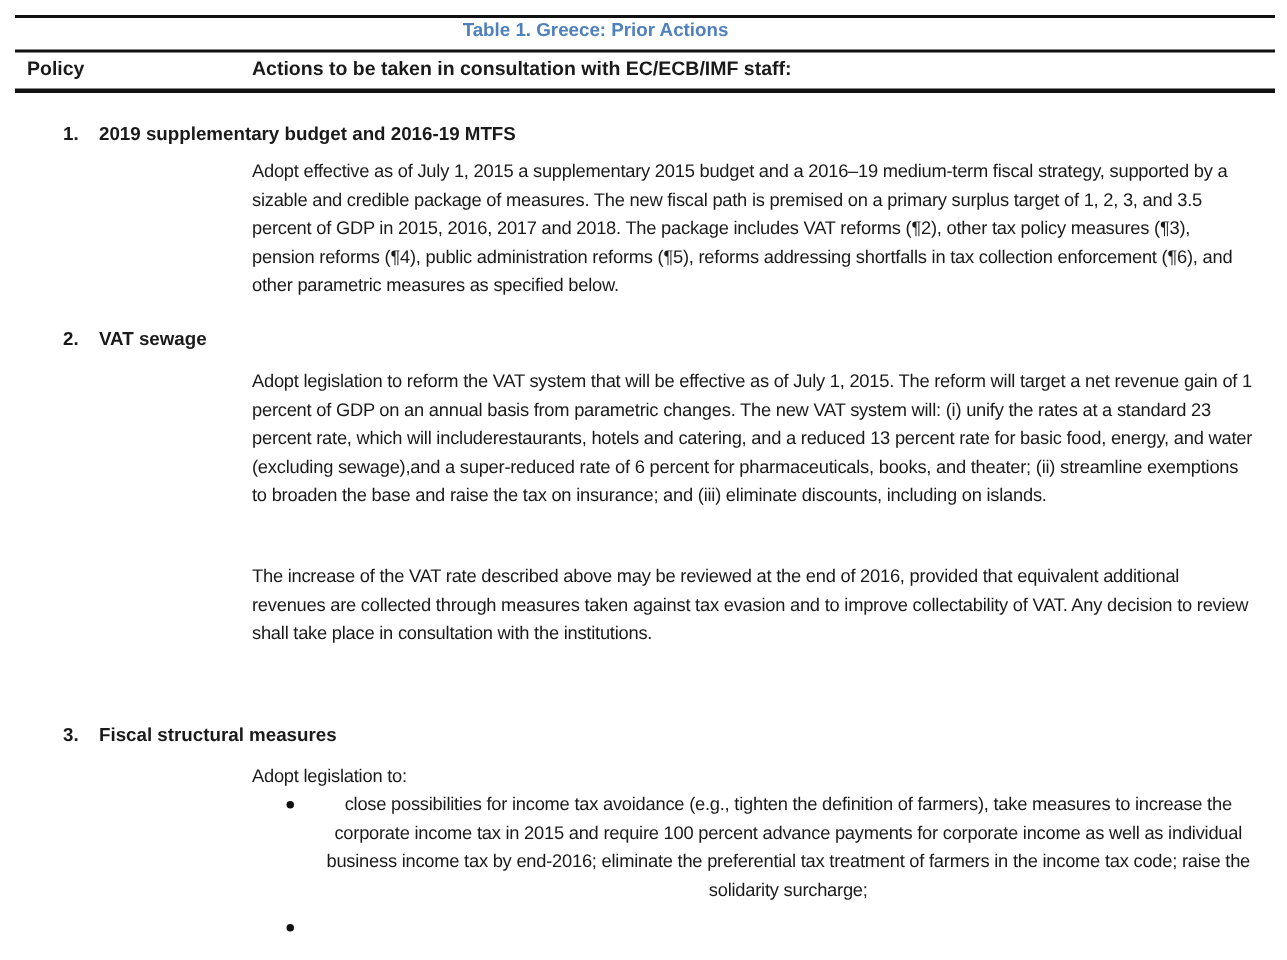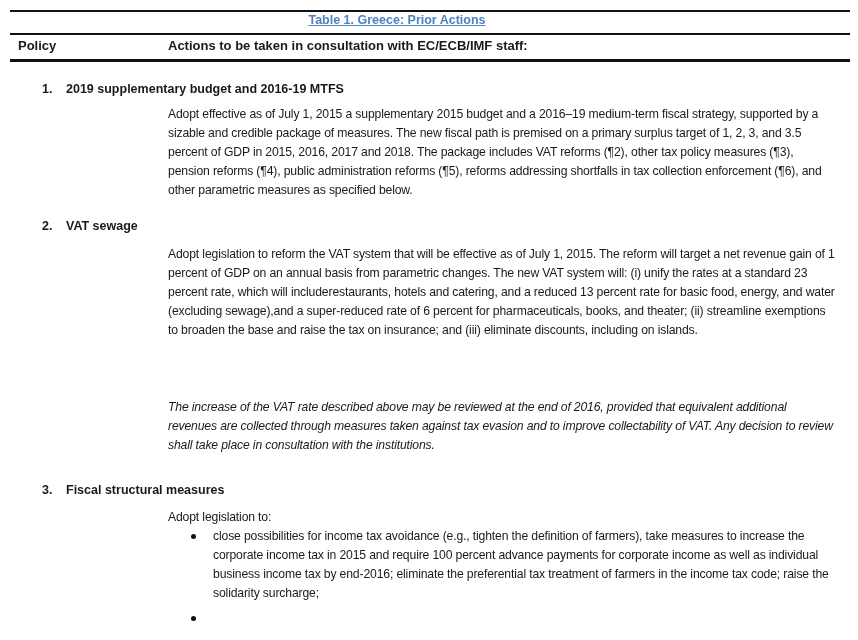--- a/index.html
+++ b/index.html
@@ -6,33 +6,33 @@
   body {
     width: 858px; height: 640px; overflow: hidden; position: relative;
     font-family: "Liberation Sans", sans-serif; color: #1a1a1a;
   }
   .rule { position: absolute; left: 10px; width: 840px; background: #111; }
   .rule-top { top: 10px; height: 1.5px; }
   .rule-mid { top: 33px; height: 1.5px; }
   .rule-thick { top: 59px; height: 2.5px; }
   .title {
     position: absolute; top: 13px; left: 0; width: 794px; text-align: center;
-    color: #4f81bd; font-weight: bold; font-size: 12.5px; text-decoration: underline;
+    color: #4f81bd; font-weight: bold; font-size: 12.5px;
   }
   .hdr { position: absolute; top: 38px; font-weight: bold; font-size: 13px; }
   .hdr-policy { left: 18px; }
   .hdr-actions { left: 168px; }
   .sec-head { position: absolute; font-weight: bold; font-size: 12.5px; }
   .sec-num { position: absolute; left: 42px; }
   .sec-title { position: absolute; left: 66px; white-space: nowrap; }
   .para {
     position: absolute; left: 168px; width: 670px;
     font-size: 12.2px; line-height: 19px; letter-spacing: -0.15px;
   }
-  .bullets { position: absolute; left: 168px; width: 670px; margin: 0; padding: 0; list-style: none; font-size: 12.2px; line-height: 19px; letter-spacing: -0.15px; }
+  .bullets { position: absolute; left: 168px; width: 670px; margin: 0; padding: 0; list-style: none; font-size: 12.2px; line-height: 19px; letter-spacing: -0.15px; text-align: center; }
   .bullets li { position: relative; padding-left: 45px; margin-bottom: 6px; }
   .bullets li .dot {
     position: absolute; left: 23px; top: 7px; width: 5px; height: 5px;
     border-radius: 50%; background: #111;
   }
 </style>
 </head>
 <body>
 
 <div class="rule rule-top"></div>
@@ -46,21 +46,21 @@
   <span class="sec-num">1.</span>
   <span class="sec-title">2019 supplementary budget and 2016-19 MTFS</span>
 </div>
 <div class="para" style="top:105px;">Adopt effective as of July 1, 2015 a supplementary 2015 budget and a 2016–19 medium-term fiscal strategy, supported by a sizable and credible package of measures. The new fiscal path is premised on a primary surplus target of 1, 2, 3, and 3.5 percent of GDP in 2015, 2016, 2017 and 2018. The package includes VAT reforms (¶2), other tax policy measures (¶3), pension reforms (¶4), public administration reforms (¶5), reforms addressing shortfalls in tax collection enforcement (¶6), and other parametric measures as specified below.</div>
 
 <div class="sec-head" style="top:219px;">
   <span class="sec-num">2.</span>
   <span class="sec-title">VAT sewage</span>
 </div>
 <div class="para" style="top:245px;">Adopt legislation to reform the VAT system that will be effective as of July 1, 2015. The reform will target a net revenue gain of 1 percent of GDP on an annual basis from parametric changes. The new VAT system will: (i) unify the rates at a standard 23 percent rate, which will includerestaurants, hotels and catering, and a reduced 13 percent rate for basic food, energy, and water (excluding sewage),and a super-reduced rate of 6 percent for pharmaceuticals, books, and theater; (ii) streamline exemptions to broaden the base and raise the tax on insurance; and (iii) eliminate discounts, including on islands.</div>
-<div class="para" style="top:398px;font-style:italic;">The increase of the VAT rate described above may be reviewed at the end of 2016, provided that equivalent additional revenues are collected through measures taken against tax evasion and to improve collectability of VAT. Any decision to review shall take place in consultation with the institutions.</div>
+<div class="para" style="top:375px;">The increase of the VAT rate described above may be reviewed at the end of 2016, provided that equivalent additional revenues are collected through measures taken against tax evasion and to improve collectability of VAT. Any decision to review shall take place in consultation with the institutions.</div>
 
 <div class="sec-head" style="top:483px;">
   <span class="sec-num">3.</span>
   <span class="sec-title">Fiscal structural measures</span>
 </div>
 <div class="para" style="top:508px;">Adopt legislation to:</div>
 <ul class="bullets" style="top:527px;">
   <li>
     <span class="dot"></span>
     <span>close possibilities for income tax avoidance (e.g., tighten the definition of farmers), take measures to increase the corporate income tax in 2015 and require 100 percent advance payments for corporate income as well as individual business income tax by end-2016; eliminate the preferential tax treatment of farmers in the income tax code; raise the solidarity surcharge;</span>

